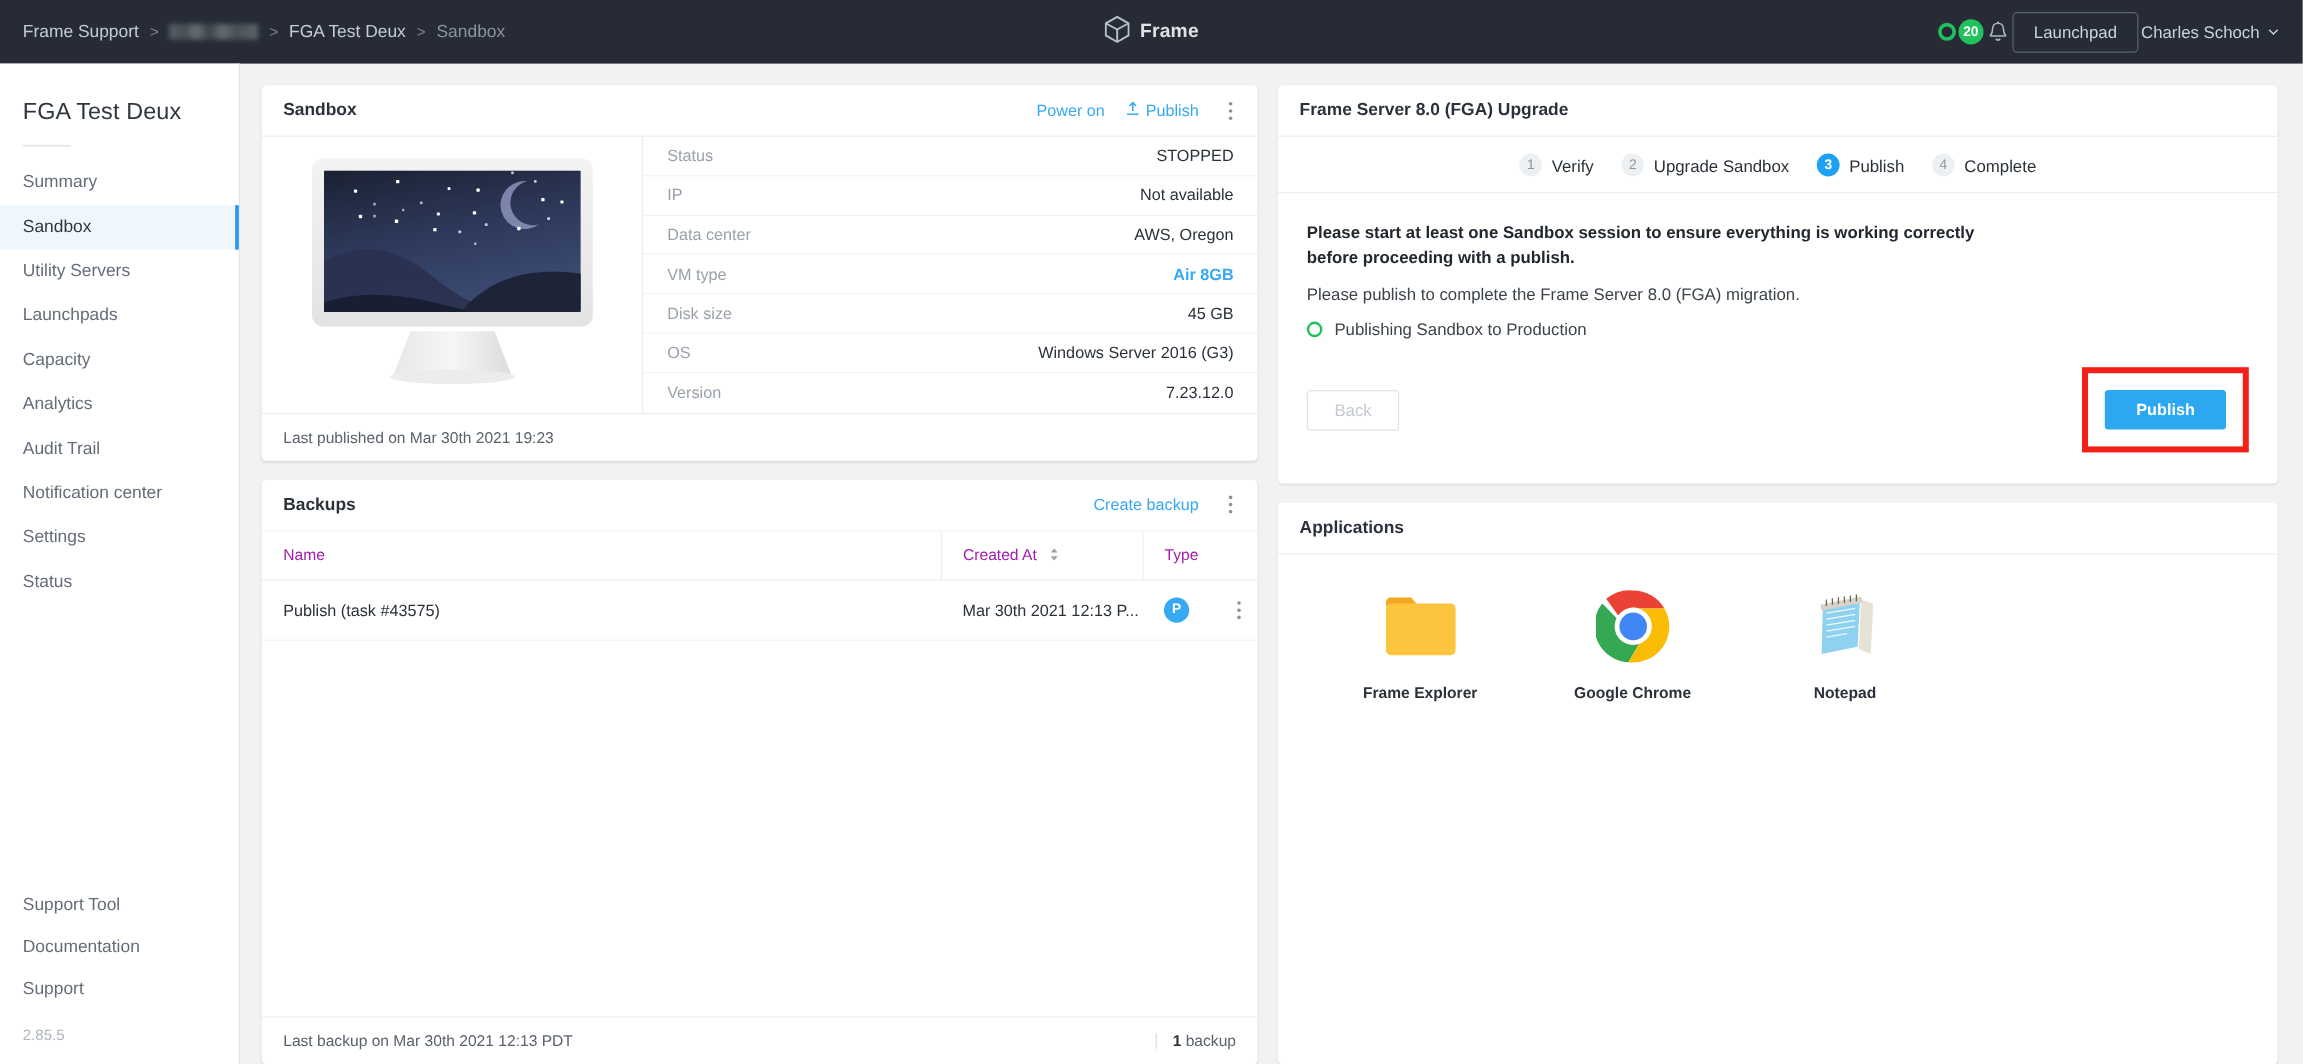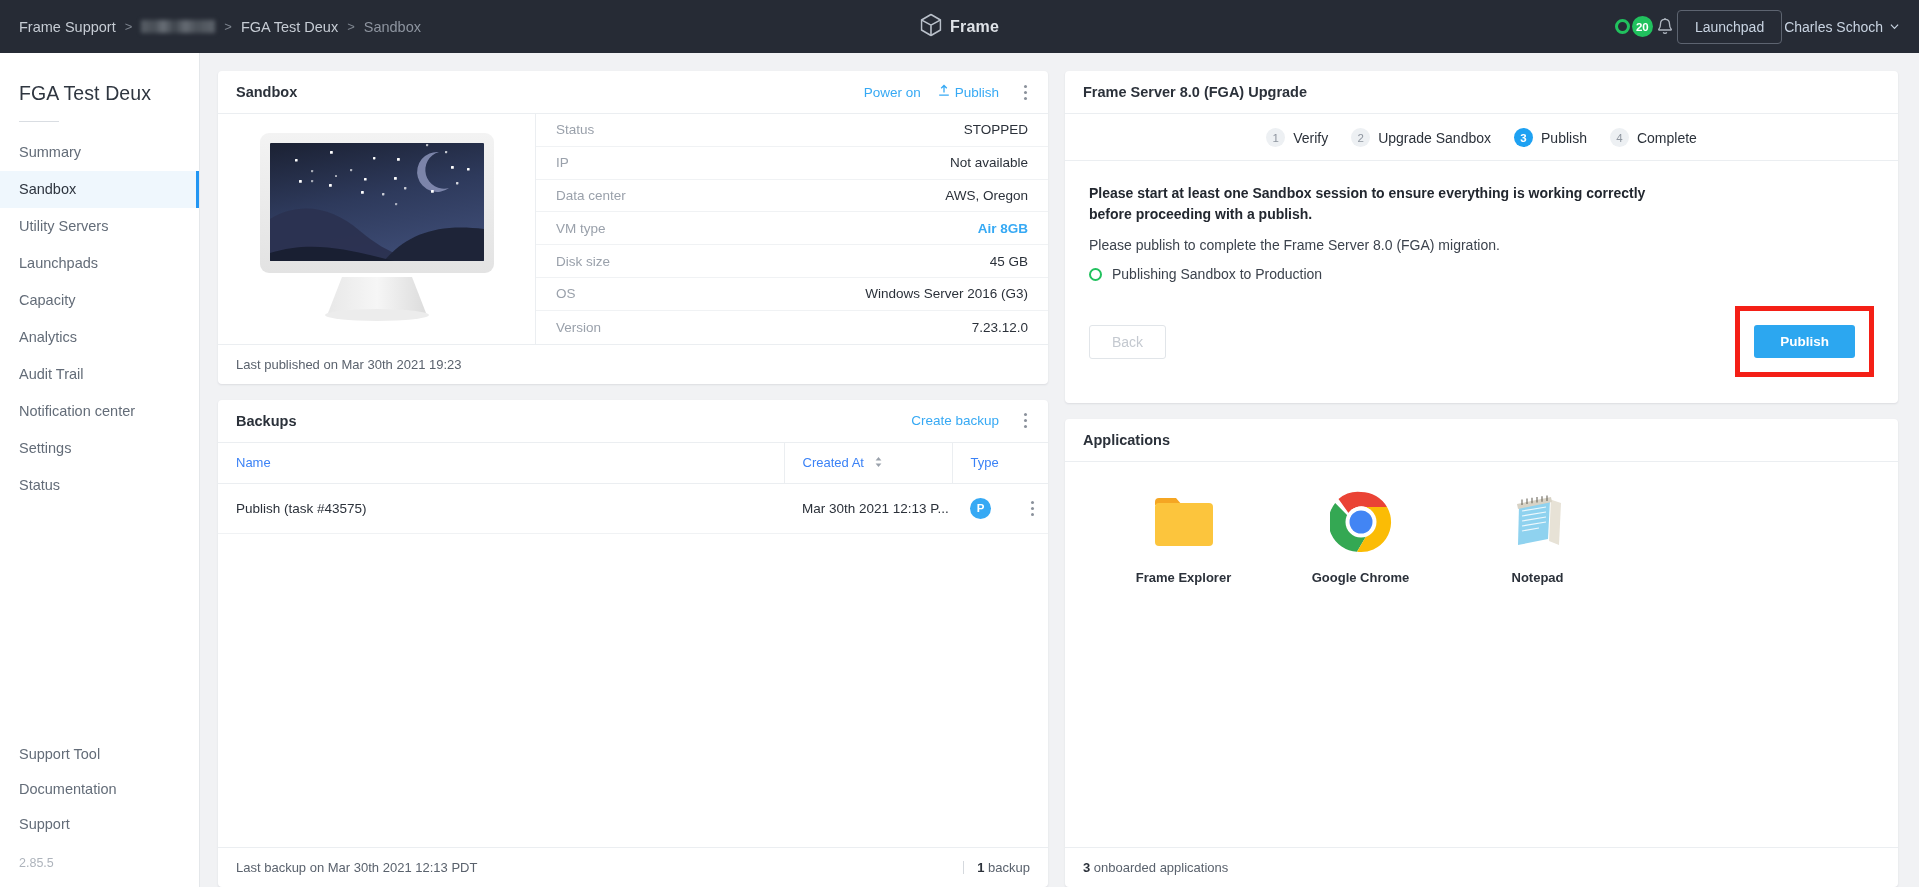--- a/index.html
+++ b/index.html
@@ -156,21 +156,21 @@
     font-size: 13.5px;
   }
   .info-row:last-child { border-bottom: none; }
   .info-key { color: #9aa1ab; }
   .info-val { margin-left: auto; color: #2b313a; }
   .info-val.link { color: #36a9f4; font-weight: 600; cursor: pointer; }
 
   
   .bk-table { width: 100%; border-collapse: collapse; }
   .bk-table th {
-    text-align: left; font-size: 13px; font-weight: 400; color: #3b82f6;
+    text-align: left; font-size: 13px; font-weight: 400; color: #a21caf;
     padding: 12px 0 12px 18px; border-bottom: 1px solid #ebeef1;
     background: #fff;
   }
   .bk-table td {
     font-size: 13.5px; color: #2b313a;
     padding: 14px 0 14px 18px; border-bottom: 1px solid #f0f2f4;
   }
   .th-name { border-right: 1px solid #ebeef1; }
   .th-created { width: 168px; border-right: 1px solid #ebeef1; }
   .th-type { width: 96px; }
@@ -605,19 +605,16 @@
                     <path d="M38 4.5 L38 10"></path>
                 </g>
               </svg>
             </span>
             <span class="app-label">Notepad</span>
           </div>
         </div>
 
         <div class="apps-spacer"></div>
 
-        <div class="card-foot">
-          <span><span class="foot-strong">3</span> <span>onboarded applications</span></span>
-        </div>
       </div>
     </div>
   </div>
 </div>
 
 </body></html>

